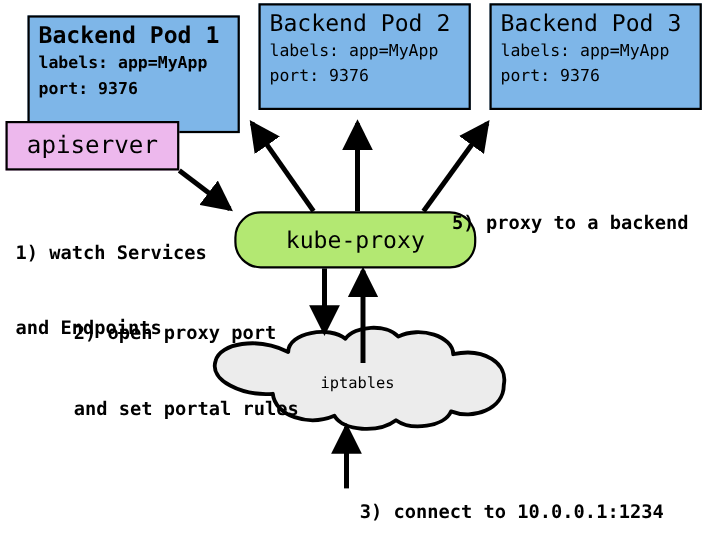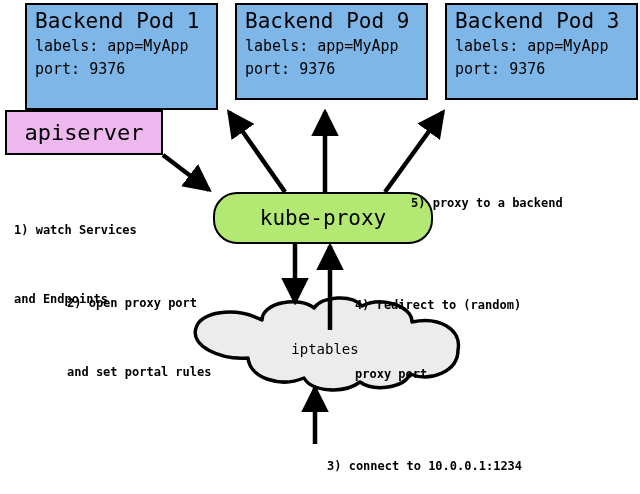--- a/index.html
+++ b/index.html
@@ -81,21 +81,21 @@
     position: absolute;
     z-index: 3;
     font-size: 14px;
     color: #000;
     text-align: center;
     width: 120px;
   }
   .steplabel {
     position: absolute;
     z-index: 4;
-    font-size: 12px;
+    font-size: 17px;
     font-weight: bold;
     line-height: 23px;
     color: #000;
     white-space: pre;
   }
 </style>
 </head>
 <body>
 
 <div id="canvas">
@@ -129,28 +129,28 @@
              C 382 296, 412 306, 412 322
              C 440 316, 462 330, 458 350
              C 458 372, 430 382, 410 374
              C 404 388, 374 392, 360 382
              C 344 394, 312 392, 304 378
              C 280 388, 250 378, 248 358
              C 220 360, 190 346, 196 328
              C 200 312, 234 306, 262 320 Z" fill="#ececec" stroke="#000000" stroke-width="3.5" stroke-linejoin="round"></path>
   </svg>
 
-  <div class="nodebox pod" style="left:25px; top:3px; width:193px; height:107px;">
+  <div class="nodebox pod" style="left:25px; top:14px; width:193px; height:107px;font-weight:bold;">
     <div class="pod-title">Backend Pod 1</div>
     <div class="pod-line">labels: app=MyApp</div>
     <div class="pod-line">port: 9376</div>
   </div>
 
   <div class="nodebox pod" style="left:235px; top:3px; width:193px; height:97px;">
-    <div class="pod-title">Backend Pod 9</div>
+    <div class="pod-title">Backend Pod 2</div>
     <div class="pod-line">labels: app=MyApp</div>
     <div class="pod-line">port: 9376</div>
   </div>
 
   <div class="nodebox pod" style="left:445px; top:3px; width:193px; height:97px;">
     <div class="pod-title">Backend Pod 3</div>
     <div class="pod-line">labels: app=MyApp</div>
     <div class="pod-line">port: 9376</div>
   </div>
 
@@ -172,22 +172,18 @@
 
   <div class="steplabel" style="left:67px; top:246px;">
     <div>2) open proxy port</div>
     <div>and set portal rules</div>
   </div>
 
   <div class="steplabel" style="left:327px; top:409px;">
     <div>3) connect to 10.0.0.1:1234</div>
   </div>
 
-  <div class="steplabel" style="left:355px; top:248px;">
-    <div>4) redirect to (random)</div>
-    <div>proxy port</div>
-  </div>
 
   <div class="steplabel" style="left:411px; top:146px;">
     <div>5) proxy to a backend</div>
   </div>
 
 </div>
 
 </body></html>

